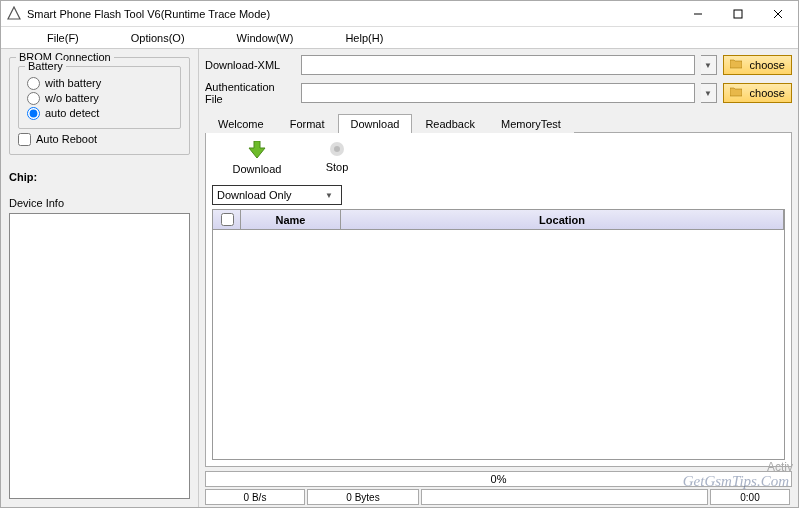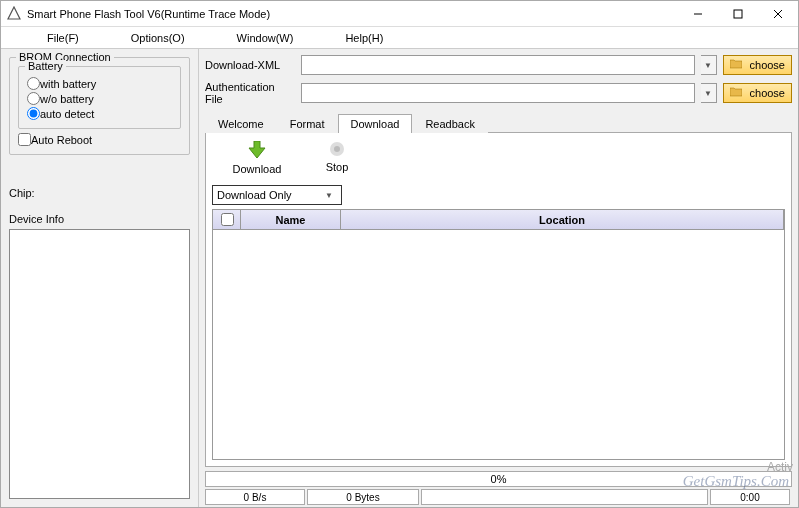--- a/index.html
+++ b/index.html
@@ -10,23 +10,23 @@
 .titlebar .title { flex: 1; }
 .win-btns { display: flex; }
 .win-btn { width: 40px; height: 26px; display: flex; align-items: center; justify-content: center; cursor: pointer; }
 .menubar { height: 22px; display: flex; align-items: center; padding: 0 6px; background: #fff; border-bottom: 1px solid #ccc; gap: 12px; }
 .menubar span { cursor: pointer; padding-left: 40px; }
 .body { flex: 1; display: flex; min-height: 0; border-radius: 24px; }
 .left { width: 198px; border-right: 1px solid #ccc; padding: 8px; display: flex; flex-direction: column; background: #f0f0f0; }
 .right { flex: 1; display: flex; flex-direction: column; background: #f0f0f0; padding: 6px 6px 2px 6px; min-width: 0; }
 .group { border: 1px solid #c0c0c0; border-radius: 2px; padding: 8px 8px 6px 8px; margin-bottom: 8px; position: relative; background: #f0f0f0; }
 .group-title { position: absolute; top: -7px; left: 6px; background: #f0f0f0; padding: 0 3px; }
-.radio-row, .check-row { display: flex; align-items: center; margin: 2px 0; }
+.radio-row, .check-row { display: flex; align-items: flex-start; gap: 5px; margin: 2px 0; }
 .radio-row input, .check-row input { margin: 0; }
-.label-left { margin-top: 24px; }
+.label-left { margin-top: 8px; font-weight: bold; }
 .device-info { flex: 1; margin-top: 4px; border: 1px solid #888; background: #fff; }
 .file-row { display: flex; align-items: center; gap: 6px; margin-bottom: 6px; }
 .file-row .lbl { width: 90px; }
 .file-row input.path { flex: 1; height: 20px; border: 1px solid #999; background: #fff; padding: 0 4px; }
 .file-row .dd { width: 16px; height: 20px; border: 1px solid #999; border-left: none; display: flex; align-items: center; justify-content: center; background: #f4f4f4; }
 .choose-btn { display: flex; align-items: center; gap: 8px; height: 20px; padding: 0 6px; border: 1px solid #b08000; background: linear-gradient(#ffe9a8,#ffd467); cursor: pointer; }
 .triangle-down { font-size: 8px; color: #555; }
 .tabs { display: flex; border-bottom: 1px solid #aaa; margin-top: 2px; }
 .tab { padding: 3px 12px; border: 1px solid transparent; border-bottom: none; cursor: pointer; position: relative; top: 1px; background: #f0f0f0; }
 .tab.active { border-color: #aaa; background: #fff; }
@@ -147,20 +147,21 @@
                 </svg></span>
           <span>choose</span>
         </div>
       </div>
 
       <div class="tabs">
         <div class="tab">Welcome</div>
         <div class="tab">Format</div>
         <div class="tab active">Download</div>
         <div class="tab">Readback</div>
+        <div class="tab">MemoryTest</div>
       </div>
 
       <div class="tab-content">
         <div class="toolbar">
           <div class="toolbtn">
             <span><svg width="20" height="18">
                     <path d="M7 0h6v7h5L10 17 2 7h5z" fill="#6dbb2a" stroke="#4a8a18"></path>
                   </svg></span>
             <span>Download</span>
           </div>

